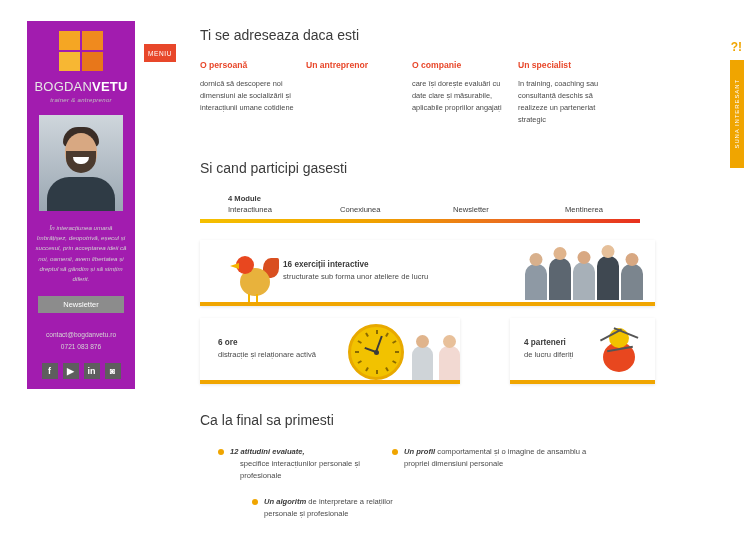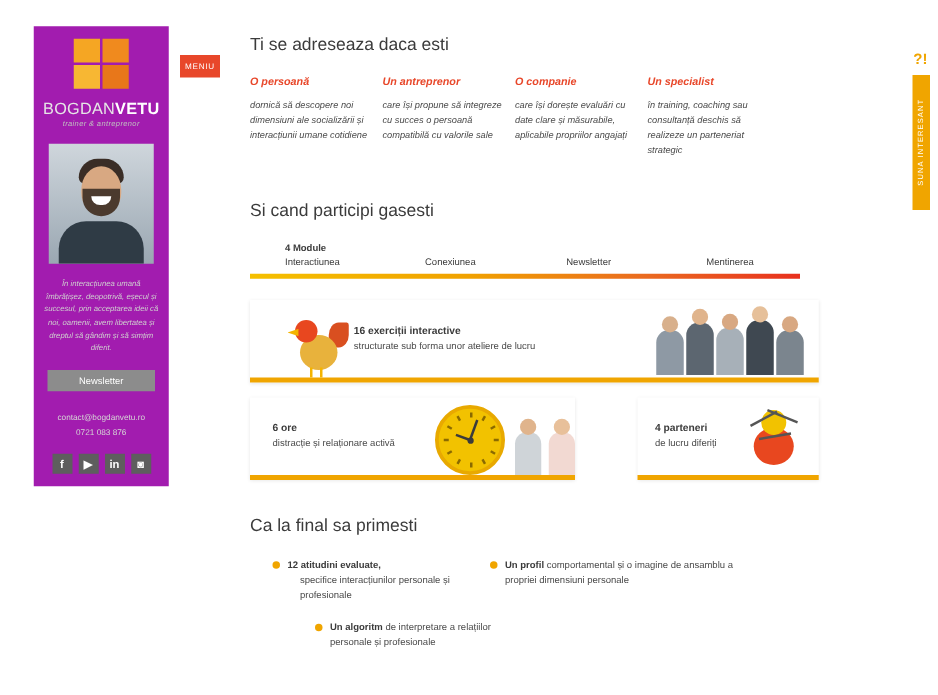--- a/index.html
+++ b/index.html
@@ -184,21 +184,21 @@
   #main { position: absolute; left: 200px; top: 0; width: 520px; height: 556px; }
 
   h2.section-title {
     font-size: 14px;
     color: #3b3b3b;
     font-weight: normal;
   }
 
   
   #sec1 { position: absolute; left: 0; top: 27px; width: 460px; }
-  #sec1-cols { display: flex; margin-top: 17px; gap: 0; font-style: italic; }
+  #sec1-cols { display: flex; margin-top: 17px; gap: 0; }
   .col1 { width: 106px; padding-right: 10px; }
   .col1 .head { font-size: 8.6px; font-weight: bold; color: #e8472a; margin-bottom: 8px; }
   .col1 .body { font-size: 7.4px; line-height: 1.62; color: #4a4a4a; }
 
   
   #sec2 { position: absolute; left: 0; top: 160px; width: 470px; }
   #module-row { position: relative; margin-top: 18px; height: 32px; }
   .mod-label { position: absolute; font-size: 7.6px; color: #3b3b3b; }
   .mod-label.b { font-weight: bold; }
   #grad-bar {
@@ -259,21 +259,21 @@
   #art-pin .n1 { position: absolute; left: 2px; top: 8px; width: 24px; height: 2px; background: #555; transform: rotate(-28deg); }
   #art-pin .n2 { position: absolute; left: 16px; top: 6px; width: 26px; height: 2px; background: #555; transform: rotate(22deg); }
   #art-pin .n3 { position: absolute; left: 10px; top: 22px; width: 26px; height: 2px; background: #555; transform: rotate(-10deg); }
 
   
   #sec3 { position: absolute; left: 0; top: 412px; width: 470px; }
   #sec3-grid { position: relative; margin-top: 18px; height: 110px; }
   .bullet-item { position: absolute; display: flex; gap: 6px; }
   .dot { width: 6px; height: 6px; border-radius: 50%; background: #f0a500; margin-top: 3px; flex: none; }
   .bullet-text { font-size: 7.6px; line-height: 1.6; color: #4a4a4a; }
-  .bullet-text b { color: #3b3b3b; }
+  .bullet-text b { color: #3b3b3b; font-style: italic; }
   .bullet-text .ind1 { display: block; padding-left: 10px; }
 
   #bi1 { left: 18px; top: 0; width: 170px; }
   #bi2 { left: 192px; top: 0; width: 200px; }
   #bi3 { left: 52px; top: 50px; width: 170px; }
   #bi4 { left: 218px; top: 50px; width: 210px; }
 </style>
 </head>
 <body>
 
@@ -330,21 +330,20 @@
 
     <div id="sec1">
       <h2 class="section-title">Ti se adreseaza daca esti</h2>
       <div id="sec1-cols">
         <div class="col1">
           <div class="head">O persoană</div>
           <div class="body">dornică să descopere  noi dimensiuni ale socializării și interacțiunii umane cotidiene</div>
         </div>
         <div class="col1">
           <div class="head">Un antreprenor</div>
-          <div class="body">care își propune să integreze cu succes o persoană compatibilă cu valorile sale</div>
         </div>
         <div class="col1">
           <div class="head">O companie</div>
           <div class="body">care își dorește evaluări cu date clare și măsurabile, aplicabile propriilor angajați</div>
         </div>
         <div class="col1">
           <div class="head">Un specialist</div>
           <div class="body">în training, coaching sau consultanță deschis să realizeze un parteneriat strategic</div>
         </div>
       </div>

